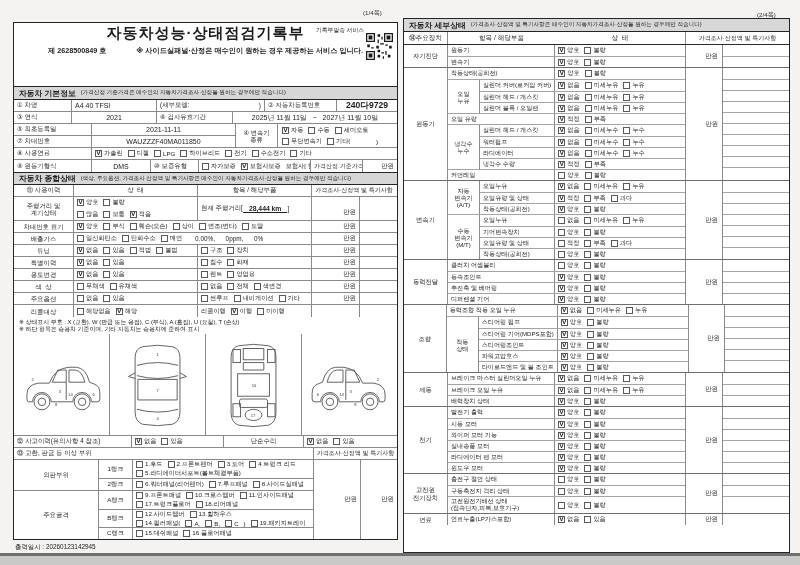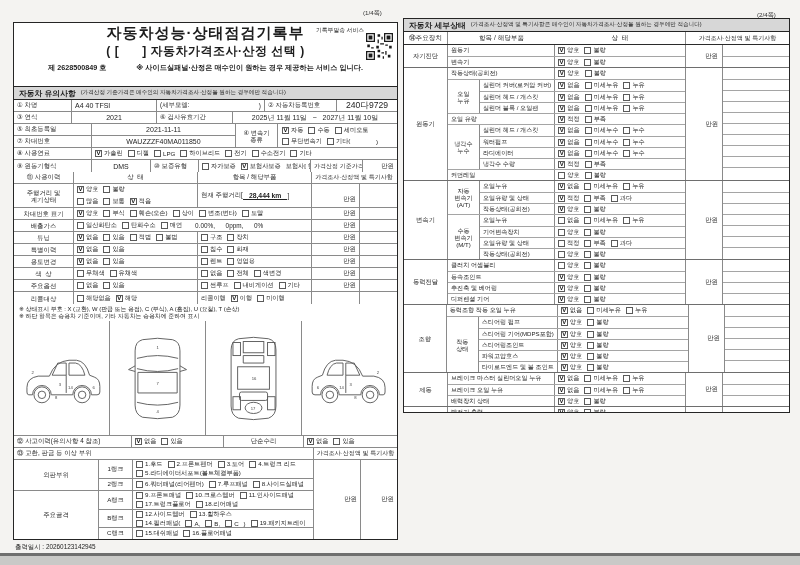--- a/index.html
+++ b/index.html
@@ -5,21 +5,21 @@
   *{box-sizing:border-box;margin:0;padding:0}
   html,body{width:800px;height:565px}
   body{position:relative;overflow:hidden;background:#f4f3f1;
        font-family:"Liberation Sans","DejaVu Sans",sans-serif;color:#1d1d1d;
        -webkit-font-smoothing:antialiased}
   .pagenum{position:absolute;font-size:6.2px;color:#333}
   #pn1{top:9px;left:363px}
   #pn2{top:11px;left:757px}
   .page{position:absolute;background:#fff;border:1.6px solid #252525}
   #page1{left:13px;top:22px;width:385px;height:518px;display:flex;flex-direction:column}
-  #page2{left:403px;top:18px;width:387px;height:395px;display:flex;flex-direction:column;overflow:hidden}
+  #page2{left:403px;top:18px;width:387px;height:535px;display:flex;flex-direction:column;overflow:hidden}
   .deskline{position:absolute;left:0;right:0;top:553px;height:3px;background:#6f6f6f}
   .deskband{position:absolute;left:0;right:0;top:556px;bottom:0;background:#c9c9c7}
 
   
   .cb{display:inline-flex;align-items:center;margin-right:5px;white-space:nowrap;flex:none}
   .bx{width:7px;height:7px;border:1px solid #5a5a5a;background:#fff;font-size:6px;font-weight:700;
       line-height:5.5px;text-align:center;margin-right:2px;flex:none;color:#111}
   .cl{font-size:6.2px;white-space:nowrap}
   .seg-text{font-size:6.2px;margin-right:5px;white-space:pre}
 
@@ -48,21 +48,21 @@
   .h12{height:12px}
   .bblock{display:flex;height:24px;border-bottom:1px solid #8a8a8a;flex:none}
   .bleft{width:222px;display:flex;flex-direction:column;border-right:1px solid #8a8a8a}
   .bleft .row{flex:1;border-bottom:none}
   .bleft .row:first-child{border-bottom:1px solid #8a8a8a}
   .btrans{width:42px;border-right:1px solid #8a8a8a;display:flex;align-items:center;justify-content:center;
           text-align:center;font-size:6.2px;line-height:7px}
   .btransopts{flex:1;display:flex;flex-direction:column;justify-content:center;padding-left:4px}
   .btransopts>div{display:flex;align-items:center;height:11px}
   .val{font-size:7px}
-  .regno{font-weight:400;font-size:8.6px}
+  .regno{font-weight:700;font-size:8.6px}
 
   
   .sum-head{height:12px;font-size:6.6px;background:#fff}
   .sc1{width:60px}.sc2{width:124px}.sc3{width:114px}.sc4{width:48px}.sc5{flex:1}
   .sc23{width:238px}
   .srow{height:12px}
   .srow2{height:24px}
   .slbl{justify-content:center;text-align:center;line-height:7px;white-space:pre-line}
   .stack{flex-direction:column;align-items:stretch;justify-content:center;padding:0}
   .stack>div{display:flex;align-items:center;height:12px;padding:0 3px}
@@ -138,29 +138,28 @@
 
   <div class="p1head">
     <div class="sendsvc">기록부발송 서비스</div>
     <svg class="qr" viewBox="0 0 21 21" width="27" height="27">
       <rect width="21" height="21" fill="#fff"></rect>
       <path fill="#1a1a1a" d="M0 0h7v7H0z M14 0h7v7h-7z M0 14h7v7H0z"></path>
       <path fill="#fff" d="M1 1h5v5H1z M15 1h5v5h-5z M1 15h5v5H1z"></path>
       <path fill="#1a1a1a" d="M2 2h3v3H2z M16 2h3v3h-3z M2 16h3v3H2z M9 1h2v2H9z M12 3h1v2h-1z M9 5h1v3H9z M11 8h3v1h-3z M1 9h2v2H1z M4 11h2v1H4z M8 10h2v2H8z M15 9h2v1h-2z M18 10h2v2h-2z M9 13h2v2H9z M12 15h2v1h-2z M15 14h1v3h-1z M17 17h2v2h-2z M9 17h2v2H9z M13 18h1v2h-1z"></path>
     </svg>
     <div class="p1title">자동차성능·상태점검기록부</div>
-    <div class="p1sub">( [      ] 자동차가격조사·산정 선택 )</div>
     <div class="docline">
       <span>제 2628500849 호</span>
       <span>※ 사이드실패널·산정은 매수인이 원하는 경우 제공하는 서비스 입니다.</span>
     </div>
   </div>
 
   <div class="secbar" style="border-top:none">
-    <span class="sectitle">자동차 유의사항</span>
+    <span class="sectitle">자동차 기본정보</span>
     <span class="secnote">(가격산정 기준가격은 매수인의 자동차가격조사·산정을 원하는 경우에만 적습니다)</span>
   </div>
 
   <div class="row h12">
     <div class="c br" style="width:58px">① 차명</div>
     <div class="c br val" style="width:85px">A4 40 TFSI</div>
     <div class="c br" style="flex:1;justify-content:space-between">
       <span>(세부모델:</span>
       <span>)</span>
     </div>
@@ -262,20 +261,24 @@
         <span class="cb">
           <span class="bx">V</span>
           <span class="cl">보험사보증</span>
         </span>
         <span class="seg-text">보험사[ 한화손보 ]</span>
       </div>
     <div class="c br" style="width:52px;font-size:6px">가격산정 기준가격</div>
     <div class="c rgt" style="width:34px">만원</div>
   </div>
 
+  <div class="secbar">
+    <span class="sectitle">자동차 종합상태</span>
+    <span class="secnote">(색상, 주요옵션, 가격조사 산정액 및 특기사항은 매수인이 자동차가격조사·산정을 원하는 경우에만 적습니다)</span>
+  </div>
 
   <div class="row sum-head">
     <div class="c br ctr sc1">⑪ 사용이력</div>
     <div class="c br ctr sc2 pre">상  태</div>
     <div class="c br ctr sc3">항목 / 해당부품</div>
     <div class="c ctr" style="width:84px;font-size:6px">가격조사·산정액 및 특기사항</div>
   </div>
 
   <div class="row srow2">
     <div class="c br slbl sc1">주행거리 및<br>계기상태</div>

